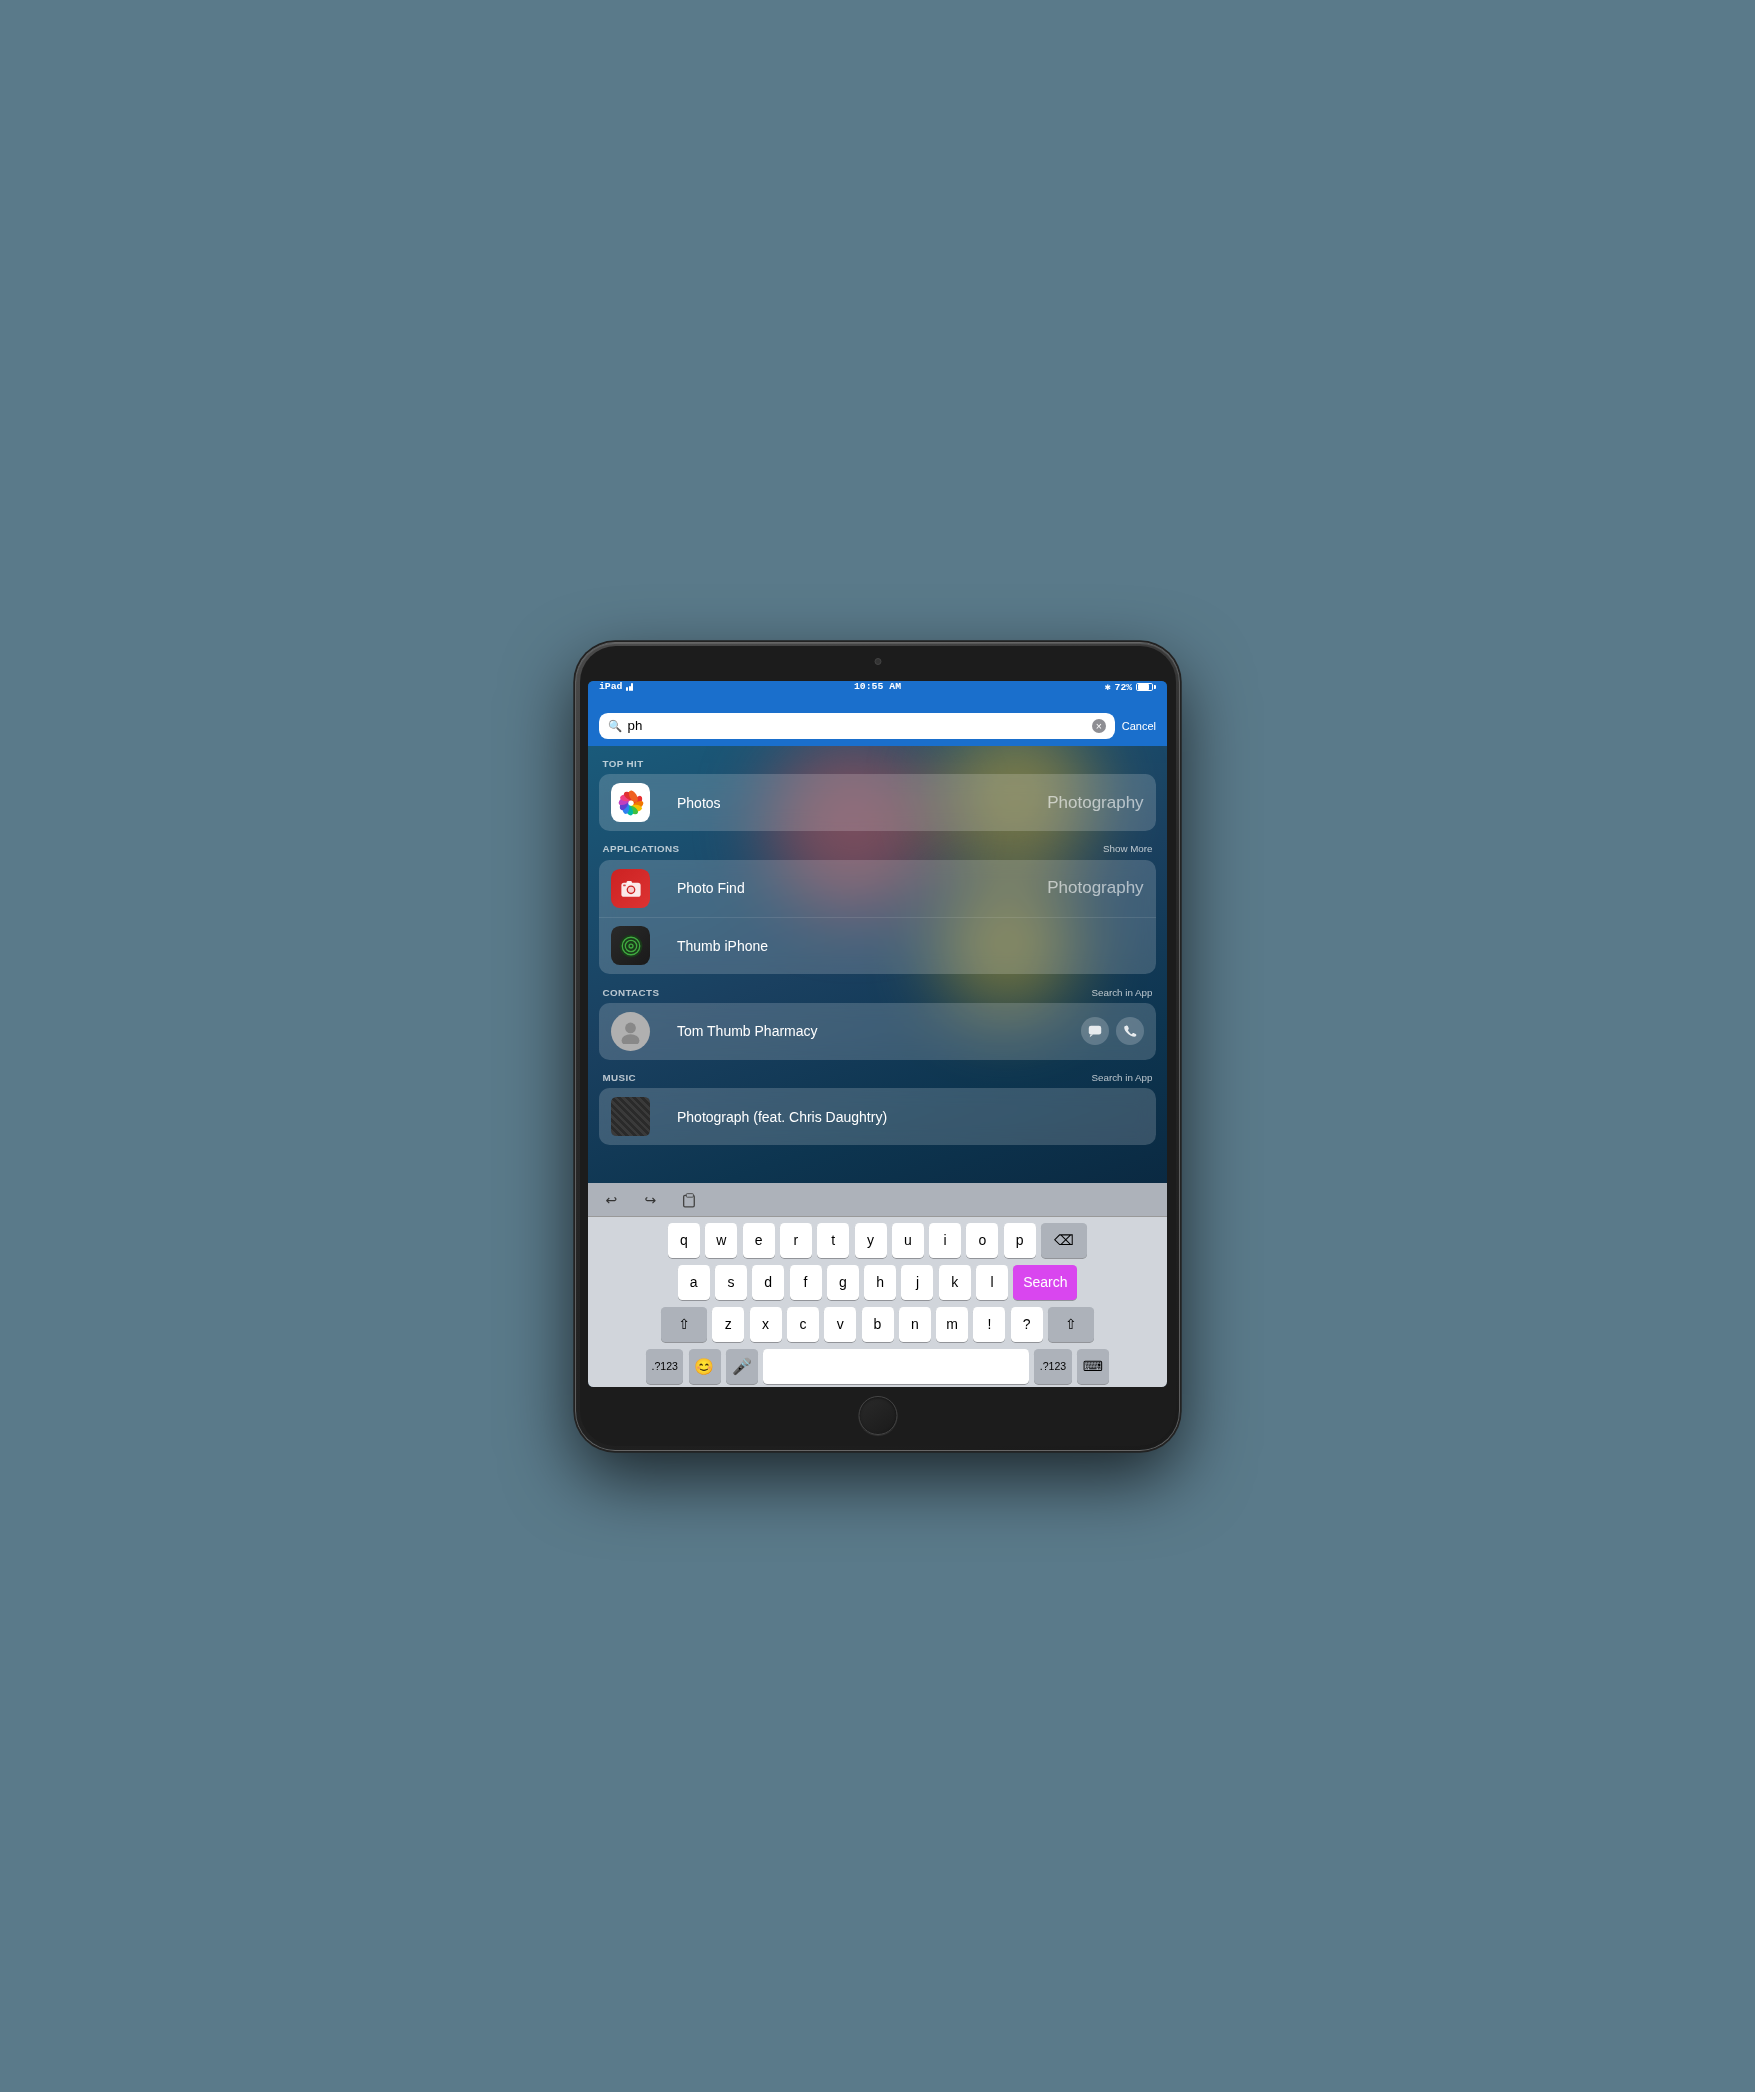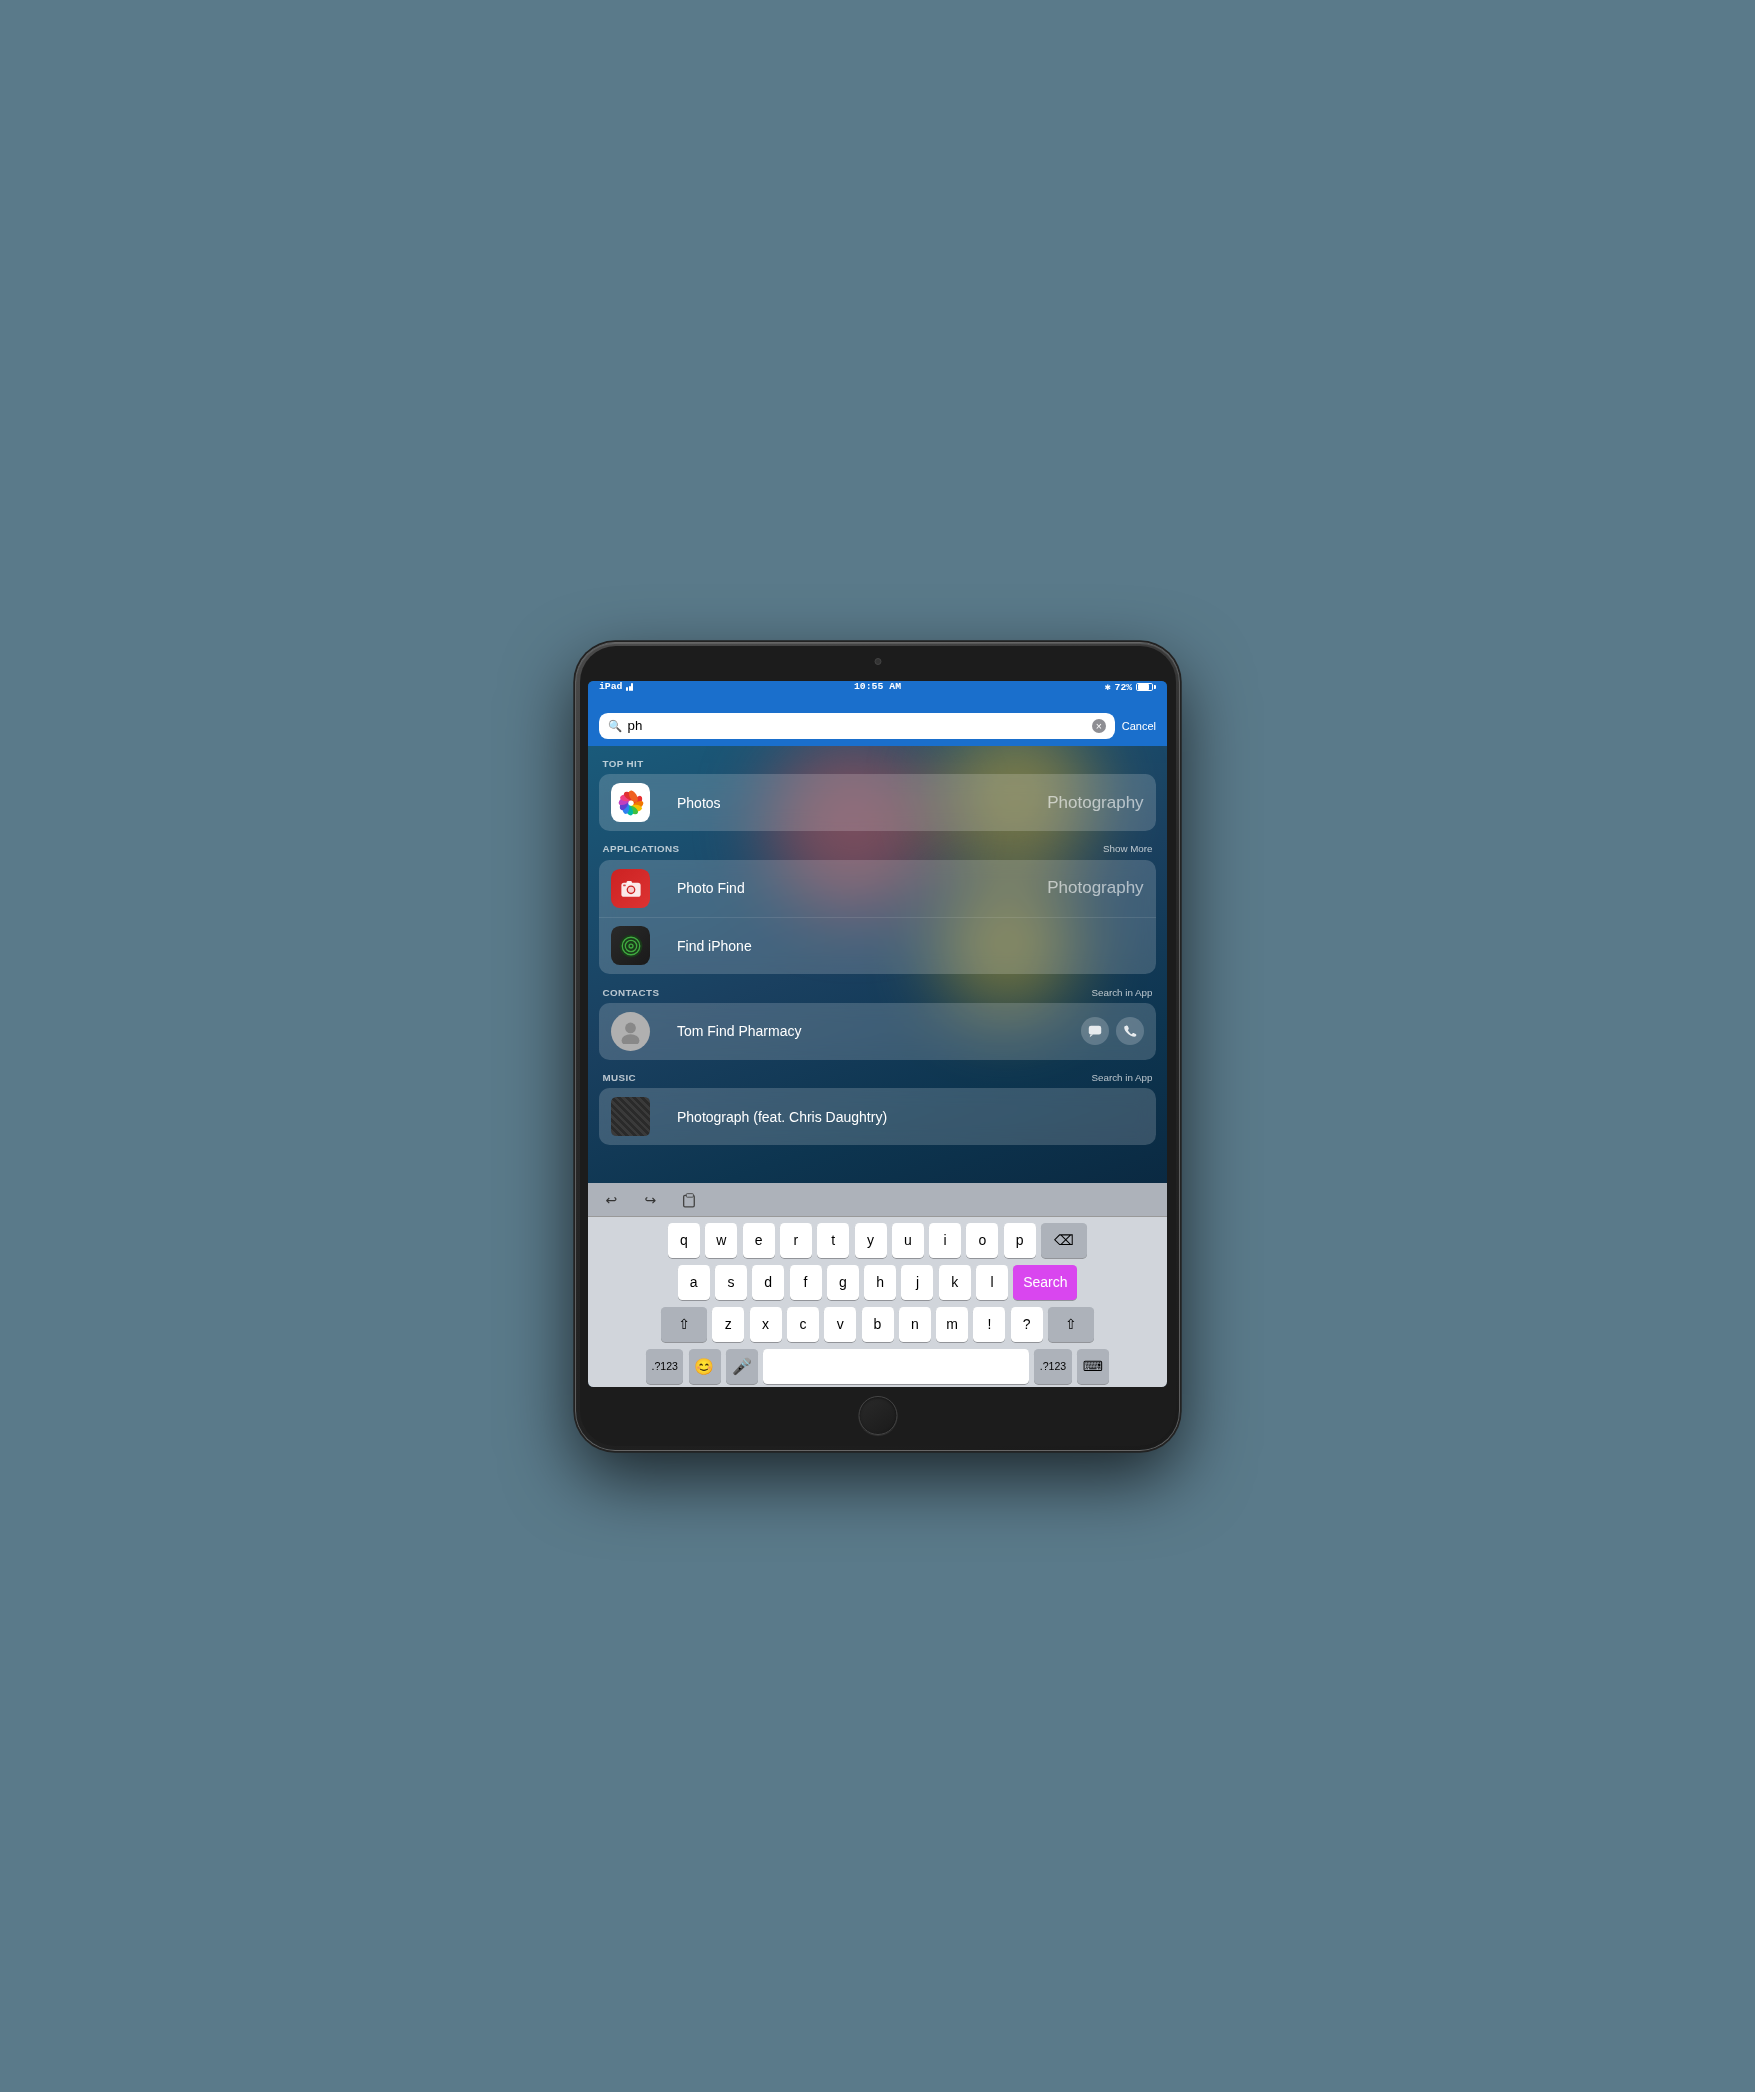--- a/index.html
+++ b/index.html
@@ -604,41 +604,41 @@
                 <div class="app-icon findiphone-icon">
                   <svg width="28" height="28" viewBox="0 0 32 32">
 
                     <circle cx="16" cy="16" r="13" fill="#1a3a1a"></circle>
                     <circle cx="16" cy="16" r="10" stroke="#40aa40" stroke-width="1.5" fill="none"></circle>
                     <circle cx="16" cy="16" r="6.5" stroke="#40aa40" stroke-width="1.5" fill="none"></circle>
                     <circle cx="16" cy="16" r="3" fill="#40aa40"></circle>
                     <circle cx="16" cy="16" r="1.5" fill="#1a3a1a"></circle>
                   </svg>
                 </div>
-                <span class="result-name">Find iPhone</span>
+                <span class="result-name">Thumb iPhone</span>
               </div>
 
 
             </div>
           </div>
 
           <div class="section">
             <div class="section-header">
               <span class="section-title">CONTACTS</span>
               <span class="section-action">Search in App</span>
             </div>
             <div class="result-card">
               <div class="result-item">
                 <div class="contact-avatar">
                   <svg width="25" height="25" viewBox="0 0 28 28">
                     <circle cx="14" cy="10" r="6" fill="#888"></circle>
                     <ellipse cx="14" cy="24" rx="10" ry="7" fill="#888"></ellipse>
                   </svg>
                 </div>
-                <span class="result-name">Tom Find Pharmacy</span>
+                <span class="result-name">Tom Thumb Pharmacy</span>
                 <div class="contact-actions">
                   <div class="contact-action-btn">
                     <svg width="16" height="16" viewBox="0 0 18 18">
                       <rect x="2" y="3" width="14" height="10" rx="2.5" fill="white" opacity="0.85"></rect>
                       <polygon points="4,13 3,16 7,13" fill="white" opacity="0.85"></polygon>
                     </svg>
                   </div>
                   <div class="contact-action-btn">
                     <svg width="16" height="16" viewBox="0 0 18 18">
                       <path d="M4 3.5 C4 3.5 5.5 2 6.5 3.5 L7.5 5.5 C7.5 5.5 8 6.5 7 7.5 L6.5 8 C6.5 8 7.5 10 10 12.5 C10 12.5 10.5 13 11 12.5 L11.5 12 C12.5 11 13.5 11.5 13.5 11.5 L15.5 12.5 C17 13.5 15.5 15 15.5 15 C14 16.5 9 14.5 5.5 11 C2 7.5 2 4 3.5 3.5 Z" fill="white" opacity="0.85"></path>

